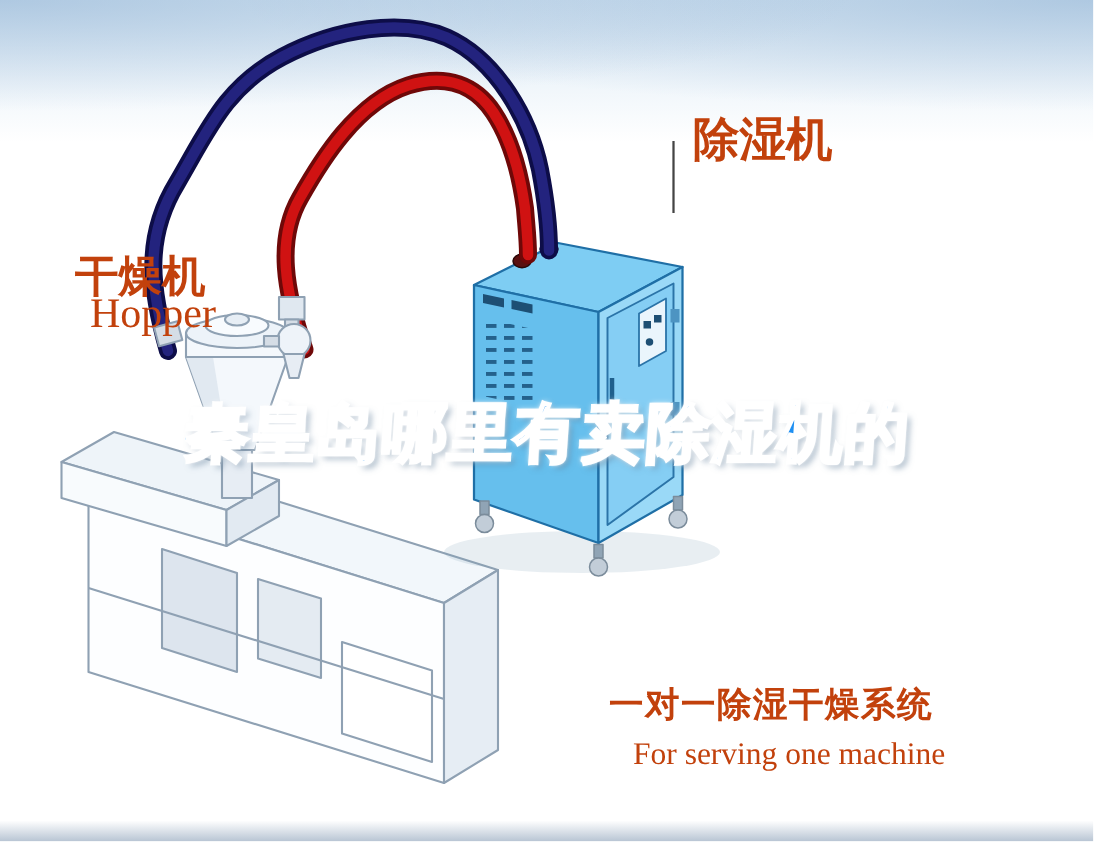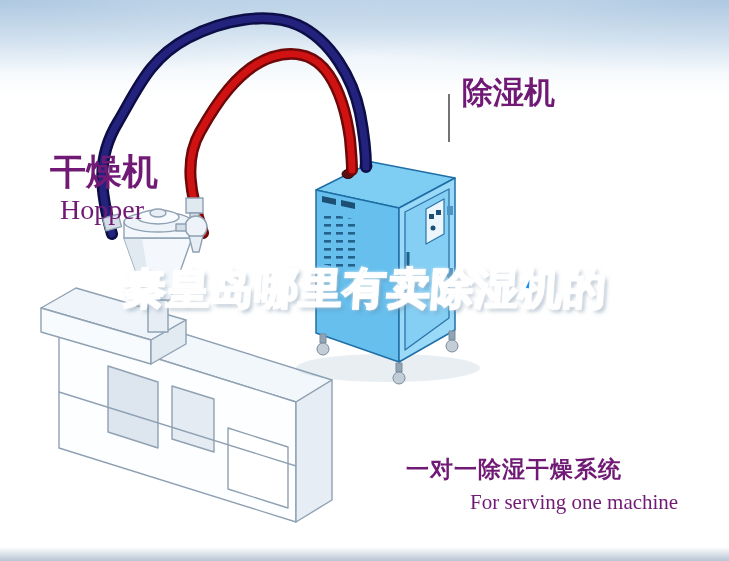--- a/index.html
+++ b/index.html
@@ -6,28 +6,28 @@
   #stage{position:relative;width:729px;height:561px;background:#ffffff;overflow:hidden;
          font-family:"Liberation Sans",sans-serif;}
   .bg-top{position:absolute;left:0;top:0;width:729px;height:95px;pointer-events:none;
     background-image:
       radial-gradient(ellipse at 0% 0%, rgba(140,175,210,0.55), rgba(140,175,210,0) 55%),
       radial-gradient(ellipse at 100% 0%, rgba(140,175,210,0.55), rgba(140,175,210,0) 55%),
       linear-gradient(180deg, #d9e8f4 0%, rgba(255,255,255,0) 100%);}
   .bottom-shade{position:absolute;left:0;bottom:0;width:729px;height:14px;pointer-events:none;
     background:linear-gradient(180deg, rgba(140,160,185,0) 0%, rgba(125,148,175,0.55) 100%);}
   .scene-svg{position:absolute;left:0;top:0;}
-  .lbl{position:absolute;color:#701a75;white-space:nowrap;}
+  .lbl{position:absolute;color:#c2410c;white-space:nowrap;}
   .lbl-cn{font-weight:bold;font-family:"Liberation Sans",sans-serif;}
-  .hopper-cn{left:50px;top:148px;font-size:36px;}
+  .hopper-cn{left:50px;top:165px;font-size:29px;}
   .hopper-en{left:60px;top:194px;font-size:28px;font-family:"Liberation Serif",serif;}
   .dehu-cn{left:462px;top:72px;font-size:31px;}
   .dehu-en{left:458px;top:108px;font-size:22px;font-family:"Liberation Serif",serif;}
   .system-cn{left:406px;top:454px;font-size:23px;letter-spacing:1px;}
-  .system-en{left:422px;top:490px;font-size:21px;font-family:"Liberation Serif",serif;margin-left:48px;}
+  .system-en{left:422px;top:490px;font-size:21px;font-family:"Liberation Serif",serif;}
   .overlay-title{position:absolute;top:260px;left:50%;transform:translateX(-50%) skewX(-4deg);
     font-size:43px;font-weight:bold;white-space:nowrap;letter-spacing:1px;color:#1e8ff2;
     -webkit-text-stroke:2px #ffffff;
     text-shadow:0 0 2px #fff, 0 0 2px #fff, 0 0 4px #fff, 3px 3px 4px rgba(90,120,150,0.55);}
 </style>
 </head>
 <body>
 
 <div id="stage">
   <div class="bg-top"></div>

